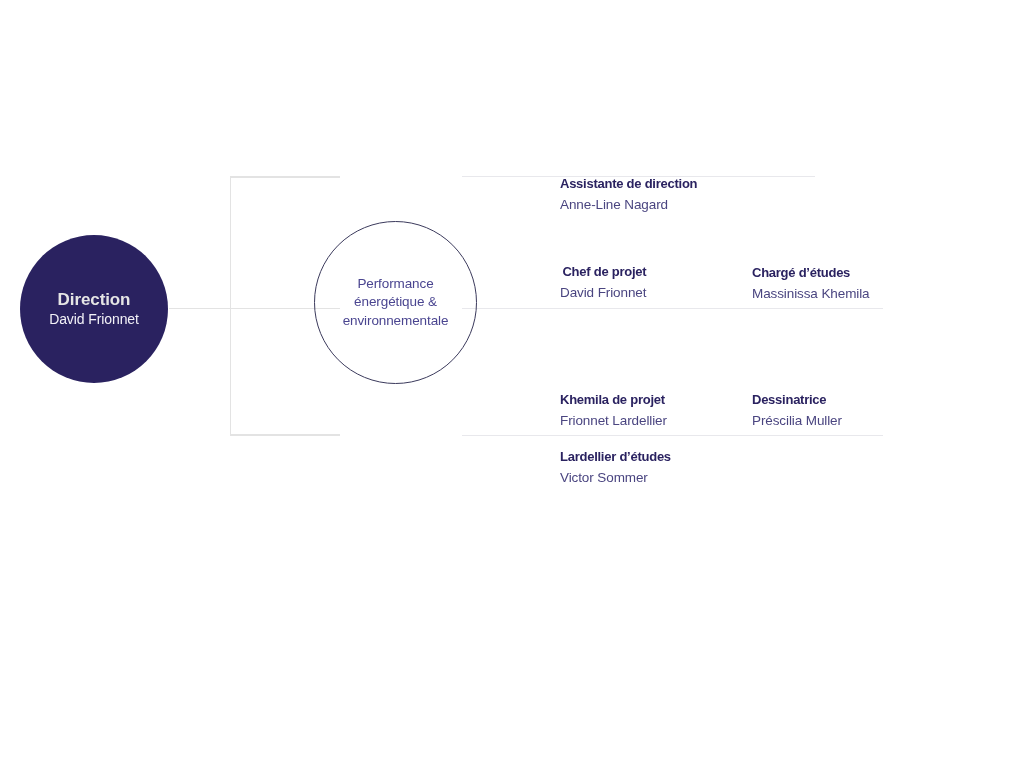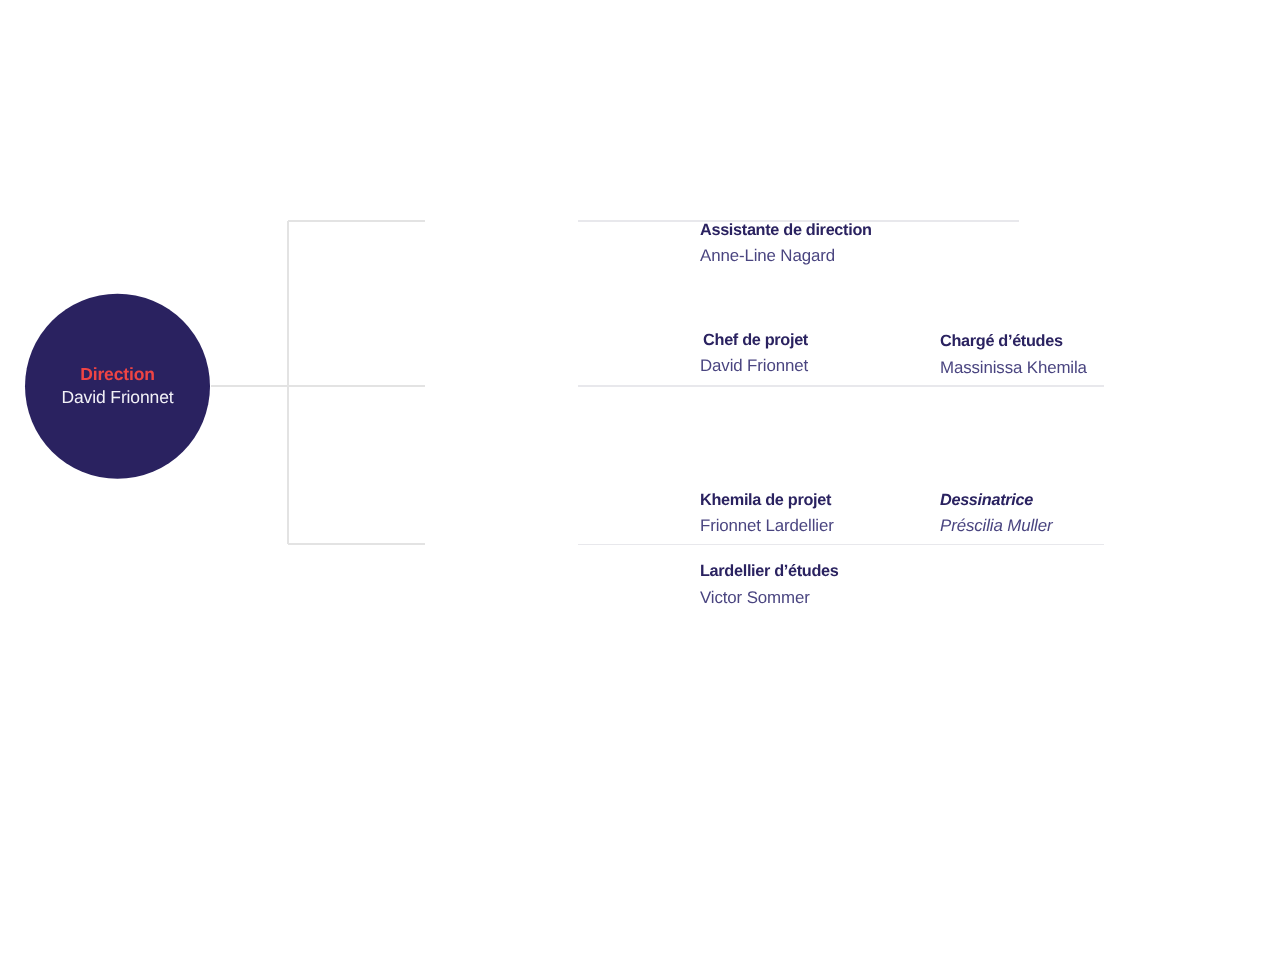--- a/index.html
+++ b/index.html
@@ -46,22 +46,22 @@
     background: #2A2260;
     z-index: 3;
     display: flex;
     flex-direction: column;
     align-items: center;
     justify-content: center;
     text-align: center;
     line-height: 1.28;
   }
   .root-title {
-    color: #ef4444;
-    font-size: 14px;
+    color: #e5e5e5;
+    font-size: 17px;
     font-weight: bold;
     letter-spacing: -0.1px;
   }
   .root-name {
     color: #f2f1f7;
     font-size: 14px;
     font-weight: normal;
     letter-spacing: -0.1px;
   }
 
@@ -141,20 +141,27 @@
       <line x1="462" y1="435.5" x2="883" y2="435.5"></line>
     </g>
   </svg>
 
   <div class="root-node">
     <span class="root-title">Direction</span>
     <span class="root-name">David Frionnet</span>
   </div>
 
 
+  <div class="dept-circle" id="dept-1">
+    <div class="dept-label">
+      <span>Performance</span><br>
+      <span>énergétique &amp;</span><br>
+      <span>environnementale</span>
+    </div>
+  </div>
 
 
   <div class="people-group">
     <div class="person" style="left:560px; top:130px;margin-top:45px;">
       <div class="person-role">Assistante de direction</div>
       <div class="person-name">Anne-Line Nagard</div>
     </div>
   </div>
 
   <div class="people-group">
@@ -166,21 +173,21 @@
       <div class="person-role">Chargé d’études</div>
       <div class="person-name">Massinissa Khemila</div>
     </div>
   </div>
 
   <div class="people-group">
     <div class="person" style="left:560px; top:391px;">
       <div class="person-role">Khemila de projet</div>
       <div class="person-name">Frionnet Lardellier</div>
     </div>
-    <div class="person" style="left:752px; top:391px;font-style:italic;">
+    <div class="person" style="left:752px; top:391px;">
       <div class="person-role">Dessinatrice</div>
       <div class="person-name">Préscilia Muller</div>
     </div>
     <div class="person" style="left:560px; top:448px;">
       <div class="person-role">Lardellier d’études</div>
       <div class="person-name">Victor Sommer</div>
     </div>
   </div>
 
 </div>

